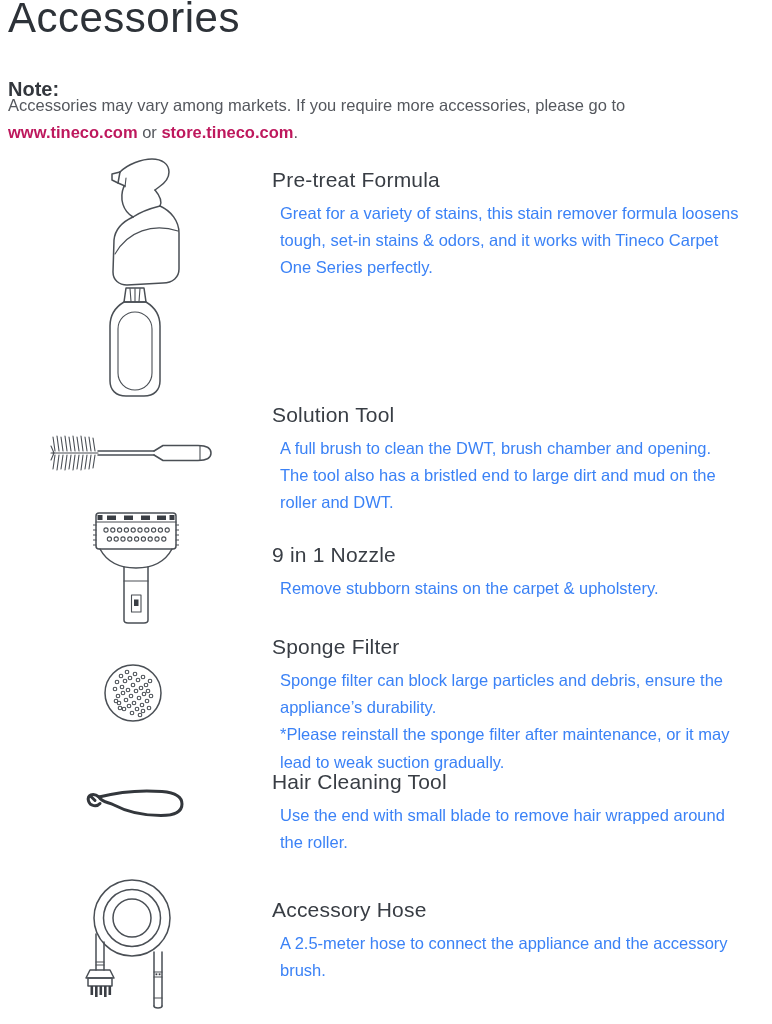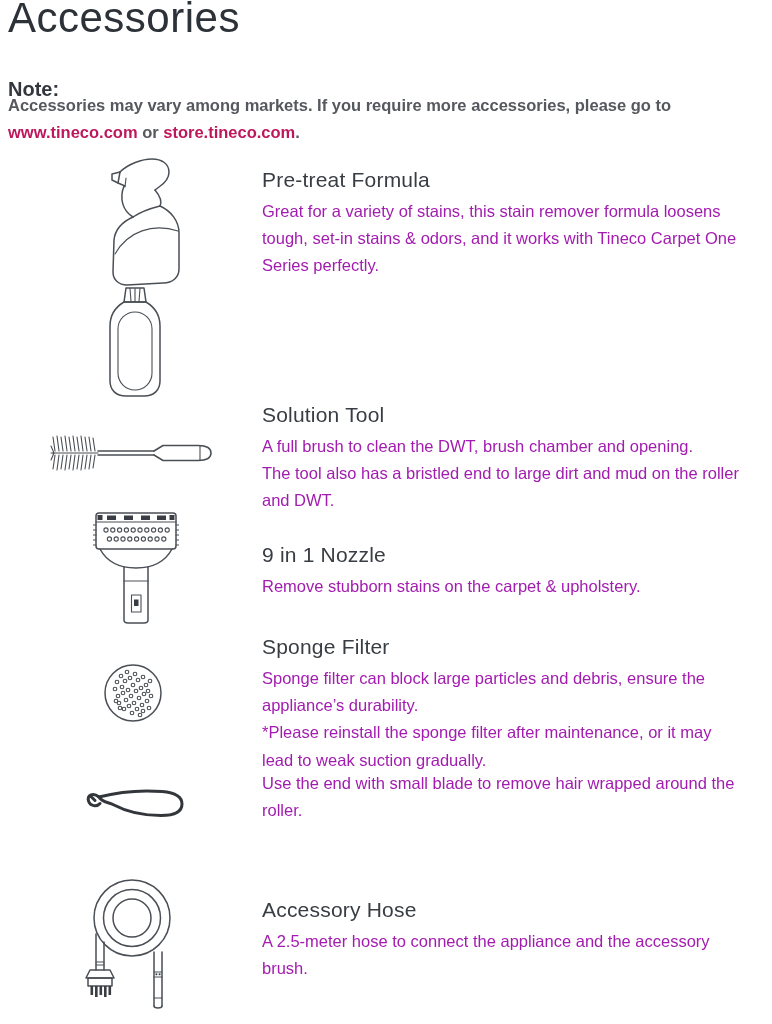--- a/index.html
+++ b/index.html
@@ -9,26 +9,26 @@
   }
   .page-title{
     position:absolute;left:8px;top:-6px;font-size:42px;font-weight:400;
     letter-spacing:0.5px;color:#2d3238;margin:0;
   }
   .note-label{
     position:absolute;left:8px;top:78px;font-size:20px;font-weight:700;color:#33373d;margin:0;
   }
   .note-body{
     position:absolute;left:8px;top:92px;width:700px;font-size:16.5px;line-height:1.65;
-    color:#55585e;margin:0;font-weight:bold;
+    color:#55585e;margin:0;
   }
   .note-body b{color:#be185d;}
-  .acc-text{position:absolute;left:262px;width:482px;}
+  .acc-text{position:absolute;left:272px;width:482px;}
   .acc-name{font-size:21px;font-weight:400;color:#383d44;margin:0 0 6px 0;letter-spacing:0.2px;}
-  .acc-desc{font-size:16.5px;line-height:1.65;color:#a21caf;margin:0;white-space:pre-line;}
+  .acc-desc{font-size:16.5px;line-height:1.65;color:#3b82f6;margin:8px;white-space:pre-line;}
   .acc-icon{position:absolute;}
   svg{display:block;}
   .ln{fill:none;stroke:#4a4f55;stroke-width:1.5;stroke-linecap:round;stroke-linejoin:round;}
   .ln-thin{fill:none;stroke:#4a4f55;stroke-width:1.1;stroke-linecap:round;stroke-linejoin:round;}
   .dk{fill:#3a3e44;stroke:none;}
   .thick{fill:none;stroke:#33373c;stroke-width:3;stroke-linecap:round;stroke-linejoin:round;}
 </style>
 </head>
 <body>
 
@@ -181,20 +181,21 @@
   </div>
 
   <div class="acc-icon" style="left:84px;top:783px;">
     <svg width="106" height="48" viewBox="0 0 106 48">
       <path class="thick" d="M15,14 C34,9 58,7 78,8.5 C90,9.5 98,13 98,21 C98,29 90,32.5 77,32.5 C60,32.5 44,29.5 30,22 C24,19 18,19.5 15,14 Z"></path>
       <path class="thick" d="M15,14 C9,9 3,12 4.5,18 C6,23.5 13,24 16,20.5"></path>
       <path class="thick" d="M7,13.5 L11,17.5"></path>
     </svg>
   </div>
   <div class="acc-text" style="top:770px;">
+    <h3 class="acc-name">Hair Cleaning Tool</h3>
     <p class="acc-desc">Use the end with small blade to remove hair wrapped around the roller.</p>
   </div>
 
   <div class="acc-icon" style="left:84px;top:866px;">
     <svg width="96" height="146" viewBox="0 0 96 146">
       <circle class="ln" cx="48" cy="52" r="38"></circle>
       <circle class="ln" cx="48" cy="52" r="28.5"></circle>
       <circle class="ln" cx="48" cy="52" r="19"></circle>
       <path class="ln" d="M12,68 L12,104 M20,76 L20,104"></path>
       <path class="ln-thin" d="M12,96 L20,96 M12,99 L20,99"></path>

